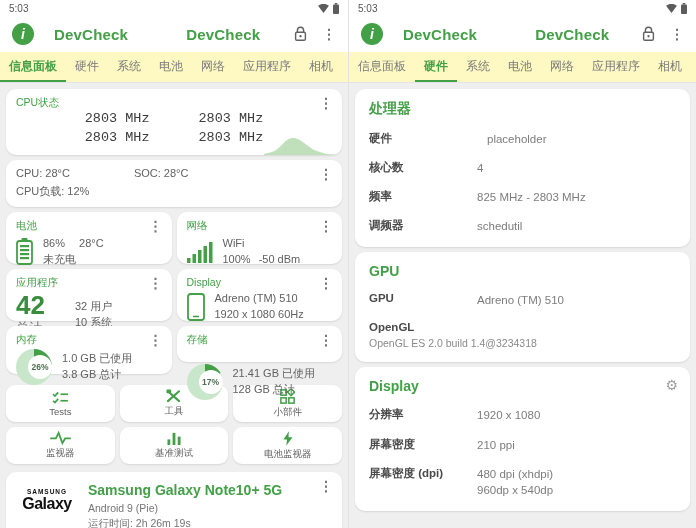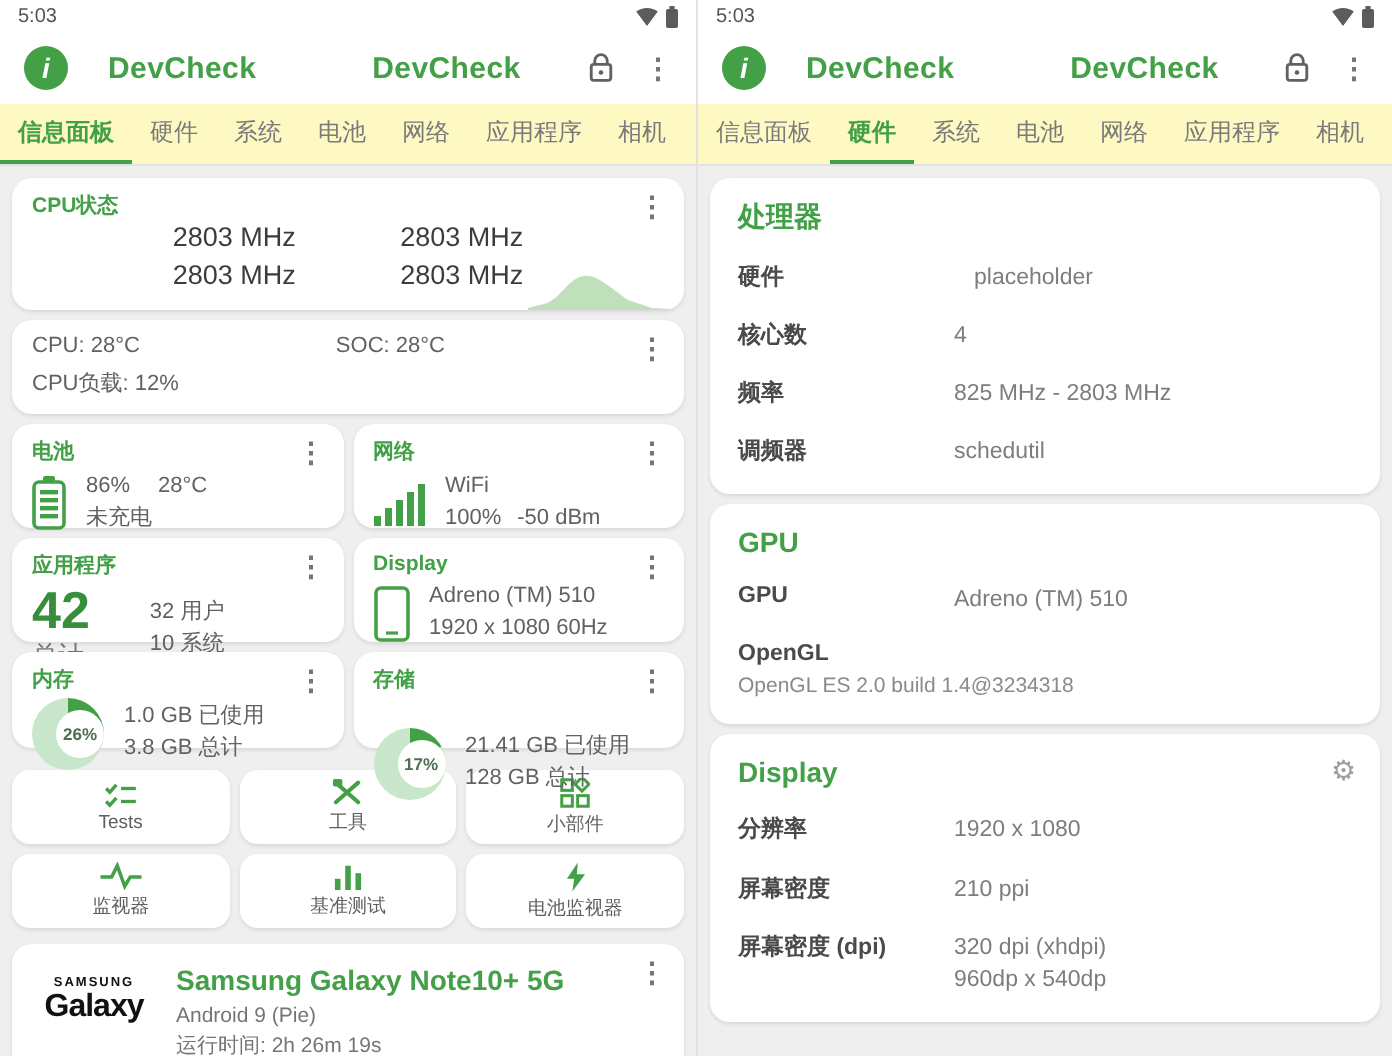--- a/index.html
+++ b/index.html
@@ -21,34 +21,34 @@
   .kebab { color:#757575; font-size:14px; font-weight:bold; line-height:1; cursor:pointer; }
 
   
   .tabbar { height:31px; background:#fef9c3; border-bottom:1px solid #e3e3e3; display:flex; white-space:nowrap; overflow:hidden; }
   .tab { flex:0 0 auto; padding:0 9px; font-size:12px; color:#7a7a7a; display:flex; align-items:center; border-bottom:2px solid transparent; }
   .tab.active { color:#43a047; border-bottom-color:#43a047; font-weight:bold; }
 
   
   .content { padding:6px; display:flex; flex-direction:column; gap:5px; }
   .card { background:#fff; border-radius:10px; box-shadow:0 1px 2px rgba(0,0,0,.10); position:relative; }
-  .card-label { color:#43a047; font-size:10.5px; font-weight:bold; }
+  .card-label { color:#43a047; font-size:10.5px; font-weight:normal; }
   .kb-abs { position:absolute; top:7px; right:9px; }
   .gear-abs { position:absolute; top:10px; right:12px; color:#9e9e9e; font-size:14px; }
 
   
   .cpu-card { padding:7px 10px 10px; height:66px; overflow:hidden; }
-  .freq-grid { display:grid; grid-template-columns:1fr 1fr; width:72%; margin:1px auto 0 14%; row-gap:4px; justify-items:center; }
+  .freq-grid { display:grid; grid-template-columns:1fr 1fr; width:72%; margin:1px auto 0 14%; row-gap:4px; justify-items:center;font-family:Liberation Mono, monospace; }
   .freq { font-size:13.5px; color:#3c3c3c; }
   .spark { position:absolute; right:6px; bottom:0; }
 
   
   .temp-card { padding:7px 10px 8px; font-size:11px; color:#616161; }
   .temp-row { display:flex; }
-  .temp-row .soc { margin-left:98px; }
+  .temp-row .soc { margin-left:64px; }
   .temp-card .load { margin-top:5px; }
 
   .two-col { display:flex; gap:5px; }
   .two-col .card { flex:1; }
   .mini { padding:7px 10px 8px; height:52px; }
   .mini-body { display:flex; align-items:center; gap:10px; margin-top:3px; }
   .mini-lines { font-size:11px; color:#616161; line-height:1.45; }
   .gap-sp { display:inline-block; width:14px; }
 
   
@@ -241,21 +241,21 @@
         <div class="mini-body" style="margin-top:2px">
           <span class="donut donut-mem">
               <span class="donut-in">26%</span>
             </span>
           <div class="mini-lines">
             <div>1.0 GB 已使用</div>
             <div>3.8 GB 总计</div>
           </div>
         </div>
       </div>
-      <div class="card mini" style="height:48px">
+      <div class="card mini" style="height:36px">
         <div class="card-label">存储</div>
         <span class="kebab kb-abs">⋮</span>
         <div class="mini-body" style="margin-top:17px">
           <span class="donut donut-sto">
               <span class="donut-in">17%</span>
             </span>
           <div class="mini-lines">
             <div>21.41 GB 已使用</div>
             <div>128 GB 总计</div>
           </div>
@@ -424,19 +424,19 @@
       <div class="info-row">
         <span class="info-label">分辨率</span>
         <span class="info-value">1920 x 1080</span>
       </div>
       <div class="info-row">
         <span class="info-label">屏幕密度</span>
         <span class="info-value">210 ppi</span>
       </div>
       <div class="info-row">
         <span class="info-label">屏幕密度 (dpi)</span>
-        <span class="info-value"><span>320 dpi (xhdpi)</span><br><span>960dp x 540dp</span></span>
+        <span class="info-value"><span>480 dpi (xhdpi)</span><br><span>960dp x 540dp</span></span>
       </div>
 
     </div>
 
   </div>
 </div>
 
 </body></html>

